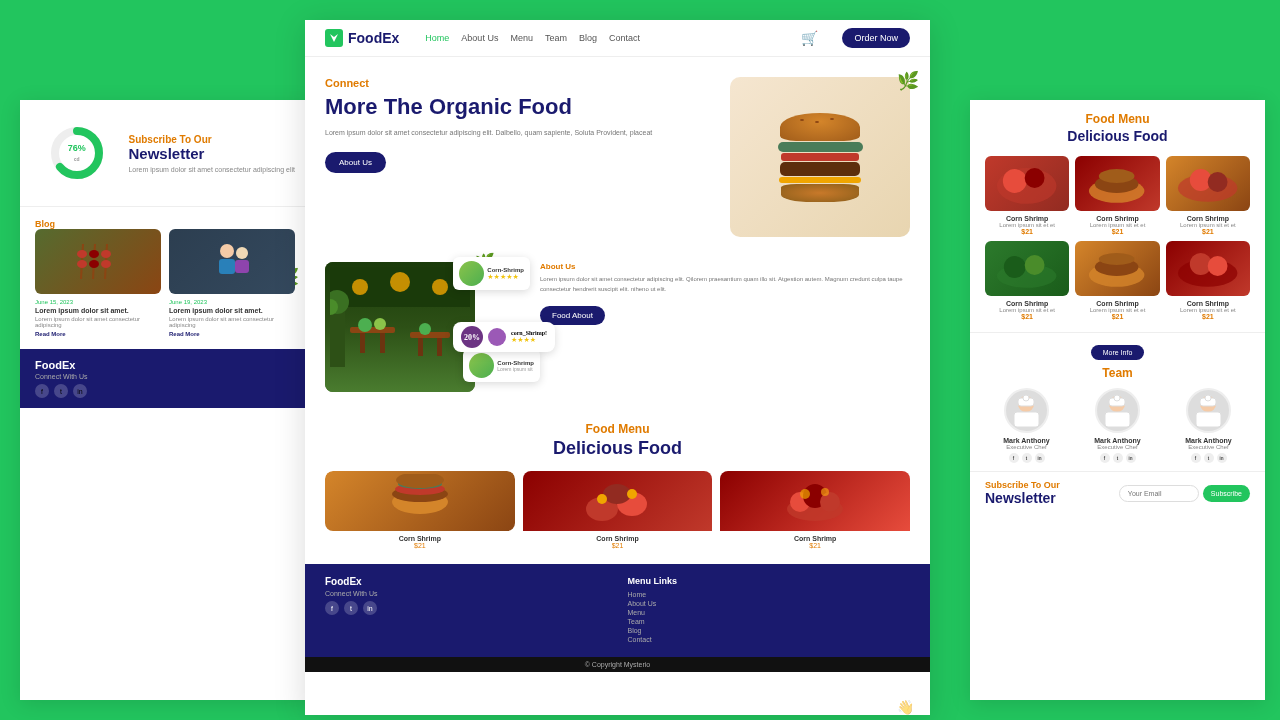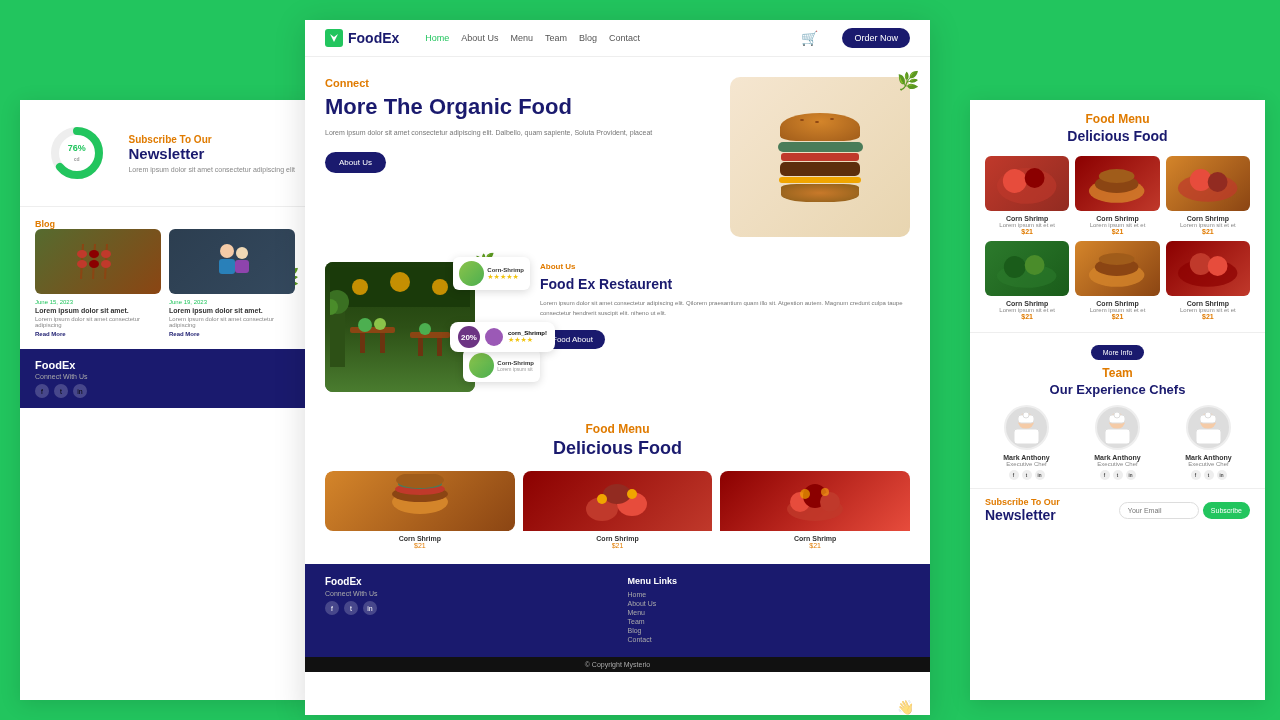--- a/index.html
+++ b/index.html
@@ -647,32 +647,31 @@
           <div class="stars">★★★★★</div>
         </div>
       </div>
       <div style="position:absolute;bottom:10px;right:-15px;background:white;border-radius:6px;padding:4px 6px;box-shadow:0 2px 8px rgba(0,0,0,0.15);display:flex;align-items:center;gap:3px;z-index:10;">
         <div style="width:25px;height:25px;border-radius:50%;background:linear-gradient(135deg,#8BC34A,#4CAF50);"></div>
         <div>
           <div style="font-size:6px;font-weight:700;color:#333;">Corn-Shrimp</div>
           <div style="font-size:5px;color:#999;">Lorem ipsum sit</div>
         </div>
       </div>
-      <div style="position:absolute;top:60px;right:-30px;background:white;border-radius:8px;padding:4px 8px;box-shadow:0 2px 8px rgba(0,0,0,0.15);display:flex;align-items:center;gap:5px;z-index:10;">
+      <div style="position:absolute;top:60px;right:-30px;background:white;border-radius:8px;padding:4px 8px;box-shadow:0 2px 8px rgba(0,0,0,0.15);display:flex;align-items:center;gap:5px;z-index:10;font-family:Liberation Serif, serif;">
         <div style="background:#6c3483;color:white;border-radius:50%;width:22px;height:22px;display:flex;align-items:center;justify-content:center;font-size:8px;font-weight:700;">20%</div>
         <div style="width:18px;height:18px;background:#9b59b6;border-radius:50%;"></div>
         <div>
           <div style="font-size:6px;font-weight:700;">corn_Shrimp!</div>
           <div class="stars">★★★★</div>
         </div>
       </div>
     </div>
     <div class="about-text">
       <div class="about-tag">About Us</div>
-      <h2 class="about-title">Food Ex Restaurent</h2>
       <p class="about-desc">Lorem ipsum dolor sit amet consectetur adipiscing elit. Qilorem praesantium quam illo sit. Atgestion autem. Magnum credunt culpa taupe consectetur hendrerit suscipit elit. niheno ut elit.</p>
       <button class="btn-more">Food About</button>
     </div>
 
     <div style="position:absolute;right:10px;top:50px;font-size:18px;color:#22c55e;">🌿</div>
     <div style="position:absolute;right:15px;bottom:0px;font-size:14px;color:#e07b00;opacity:0.6;">👋</div>
   </div>
 
   <div class="food-menu-section">
     <div class="section-tag">Food Menu</div>
@@ -828,21 +827,20 @@
         <div class="rfood-name">Corn Shrimp</div>
         <div class="rfood-desc">Lorem ipsum sit et et</div>
         <div class="rfood-price">$21</div>
       </div>
     </div>
   </div>
 
   <div class="right-team">
     <button class="more-btn">More Info</button>
     <div class="section-tag">Team</div>
-    <div style="color:#1a1a6e;font-size:13px;font-weight:800;margin-bottom:6px;">Our Experience Chefs</div>
     <div class="chefs-grid">
       <div class="chef-item">
         <div class="chef-avatar">
           <svg width="41" height="41" viewBox="0 0 41 41">
             <circle cx="20" cy="14" r="8" fill="#f5cba7"></circle>
             <rect x="8" y="22" width="25" height="15" fill="#fff" rx="3" stroke="#ddd" stroke-width="1"></rect>
             <rect x="12" y="8" width="16" height="8" fill="white" rx="3" stroke="#ddd" stroke-width="1"></rect>
             <circle cx="20" cy="8" r="3" fill="white" stroke="#ddd" stroke-width="1"></circle>
           </svg>
         </div>

